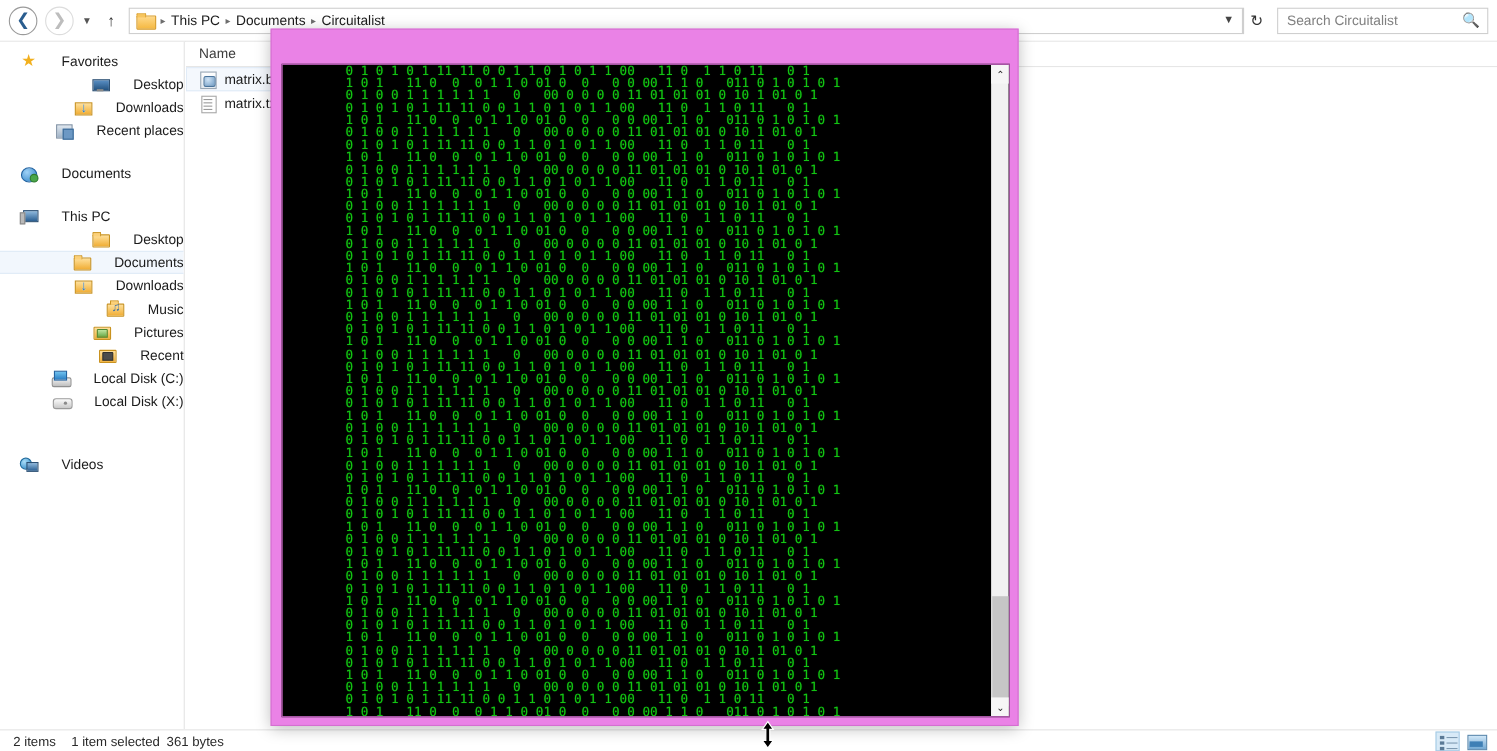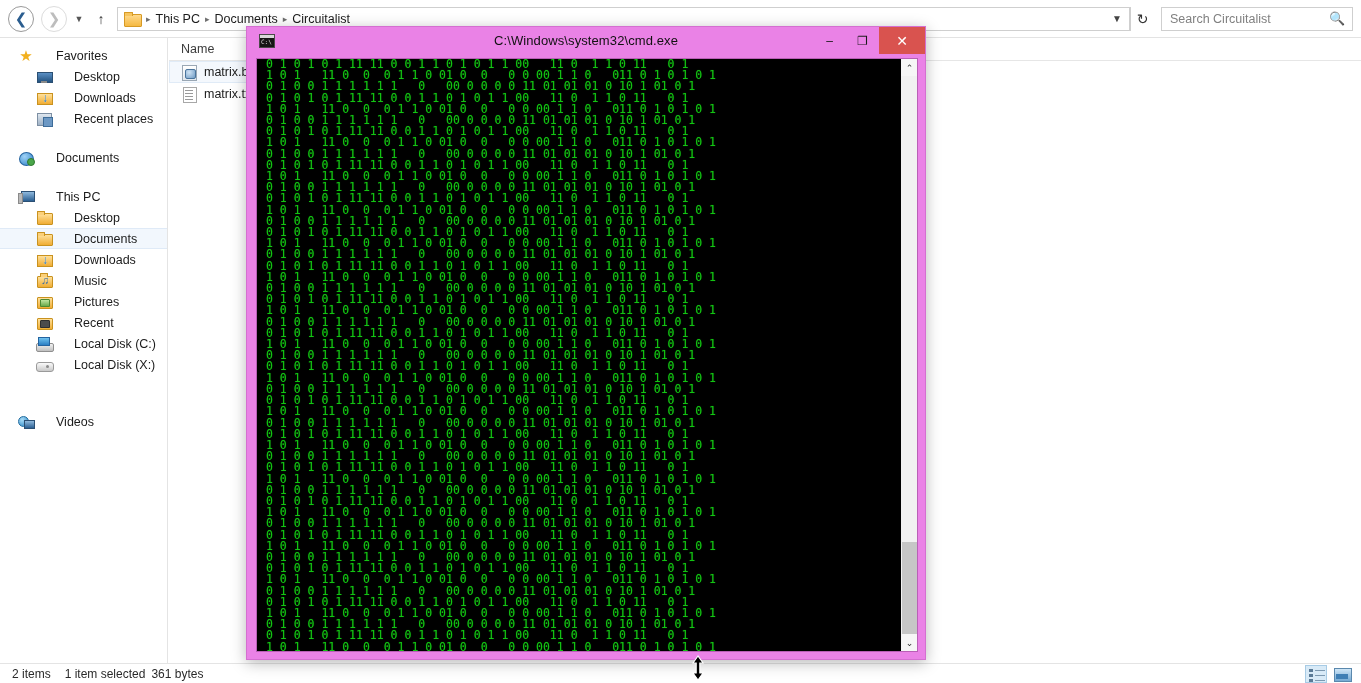--- a/index.html
+++ b/index.html
@@ -103,21 +103,21 @@
     padding-left: 0; white-space: nowrap;
   }
   .nav-item.sel {
     background: #f2f7fd;
     border-top: 1px solid #dfeaf7; border-bottom: 1px solid #dfeaf7;
     height: 21px;
   }
   .nav-item .lbl { margin-left: 22px; }
   .ico { width: 16px; height: 16px; flex: none; position: relative; display:inline-block; }
   .lvl0 { padding-left: 18px; }
-  .lvl1 { padding-left: 36px; }
+  .lvl1 { padding-left: 36px; justify-content: flex-end; }
   .spacer { height: 18px; }
 
   
   .ico-star { color: #f2b01e; font-size: 15px; line-height: 16px; text-align:center; }
   .ico-folder::before {
     content:""; position:absolute; left:1px; top:3px; width:14px; height:10px;
     background: linear-gradient(#ffe09a,#f0ad34); border:1px solid #c9921f; border-radius:1px;
   }
   .ico-folder::after {
     content:""; position:absolute; left:1px; top:1px; width:6px; height:3px;
@@ -314,20 +314,21 @@
     position: absolute; left: 9px; top: 31px;
     width: 662px; height: 594px;
     background: #000000;
     border: 1px solid #b95fb6;
     overflow: hidden;
     display: flex;
   }
   #term {
     flex: 1 1 auto; overflow: hidden; padding: 0 0 0 9px;
     background: #000;
+    margin-left: 48px;
   }
   .tline {
     color: #13c413;
     font-family: "DejaVu Sans Mono", monospace;
     font-size: 11.5px;
     line-height: 11.2px;
     white-space: pre;
     letter-spacing: 0px;
     text-shadow: 0 0 1px rgba(19,196,19,0.55);
   }
@@ -477,29 +478,20 @@
     <span class="st2">1 item selected</span>
     <span class="st3">361 bytes</span>
     <span id="viewbtns">
       <span class="viewbtn vb-details active"></span>
       <span class="viewbtn vb-large"></span>
     </span>
   </div>
 </div>
 
 <div id="cmdwin">
-  <div id="cmdtitle">
-    <div id="cmdicon"></div>
-    <div id="cmdtitletext">C:\Windows\system32\cmd.exe</div>
-    <div id="cmdbtns">
-      <div class="winbtn">–</div>
-      <div class="winbtn">❐</div>
-      <div class="winbtn close">✕</div>
-    </div>
-  </div>
 
   <div id="cmdbody">
     <div id="term">
         <div class="tline">0 1 0 1 0 1 11 11 0 0 1 1 0 1 0 1 1 00   11 0  1 1 0 11   0 1</div>
         <div class="tline">1 0 1   11 0  0  0 1 1 0 01 0  0   0 0 00 1 1 0   011 0 1 0 1 0 1</div>
         <div class="tline">0 1 0 0 1 1 1 1 1 1   0   00 0 0 0 0 11 01 01 01 0 10 1 01 0 1</div>
         <div class="tline">0 1 0 1 0 1 11 11 0 0 1 1 0 1 0 1 1 00   11 0  1 1 0 11   0 1</div>
         <div class="tline">1 0 1   11 0  0  0 1 1 0 01 0  0   0 0 00 1 1 0   011 0 1 0 1 0 1</div>
         <div class="tline">0 1 0 0 1 1 1 1 1 1   0   00 0 0 0 0 11 01 01 01 0 10 1 01 0 1</div>
         <div class="tline">0 1 0 1 0 1 11 11 0 0 1 1 0 1 0 1 1 00   11 0  1 1 0 11   0 1</div>

